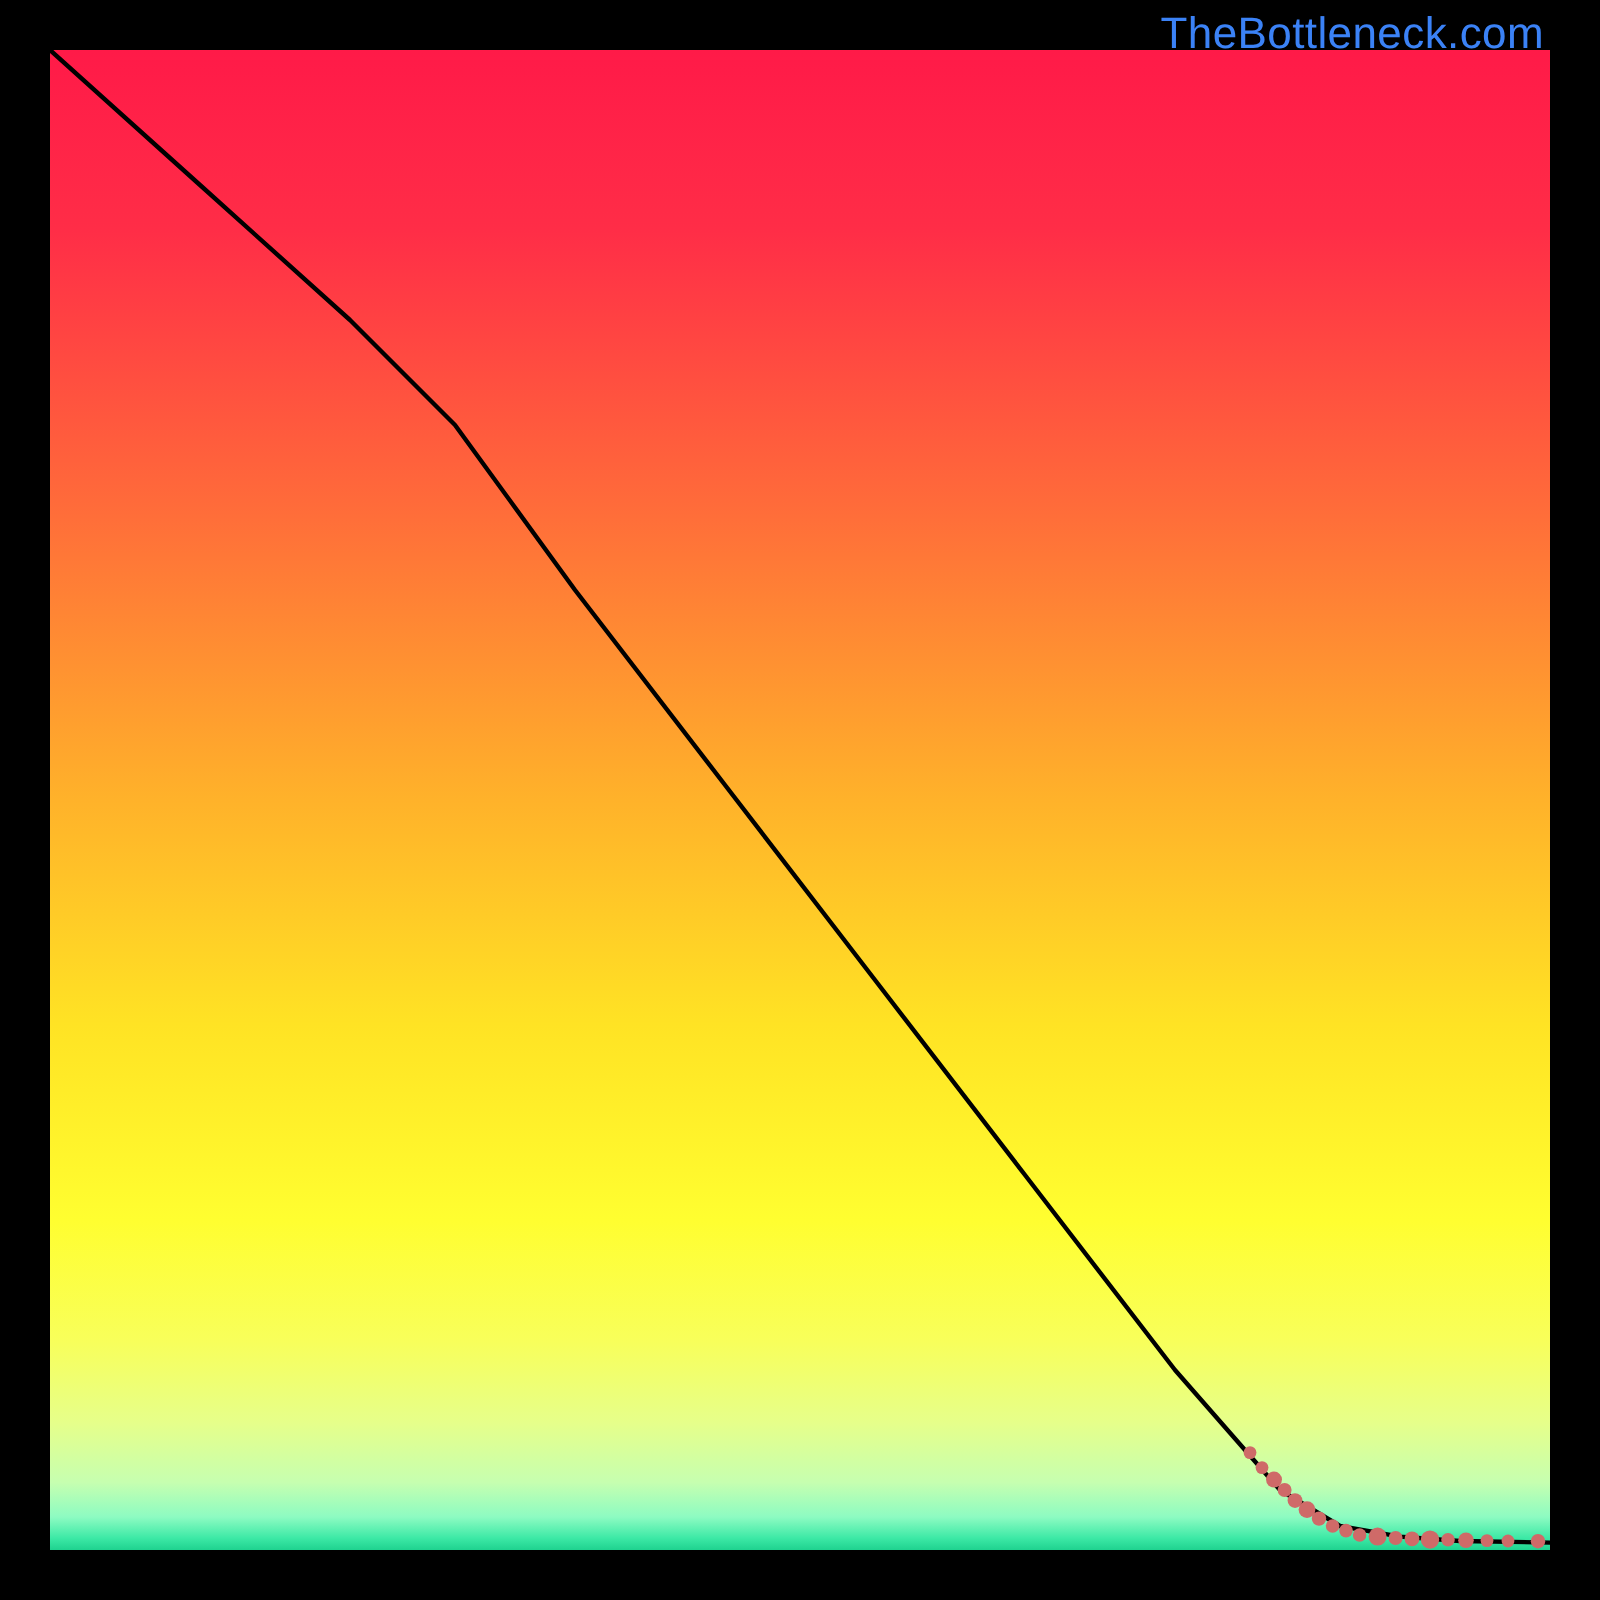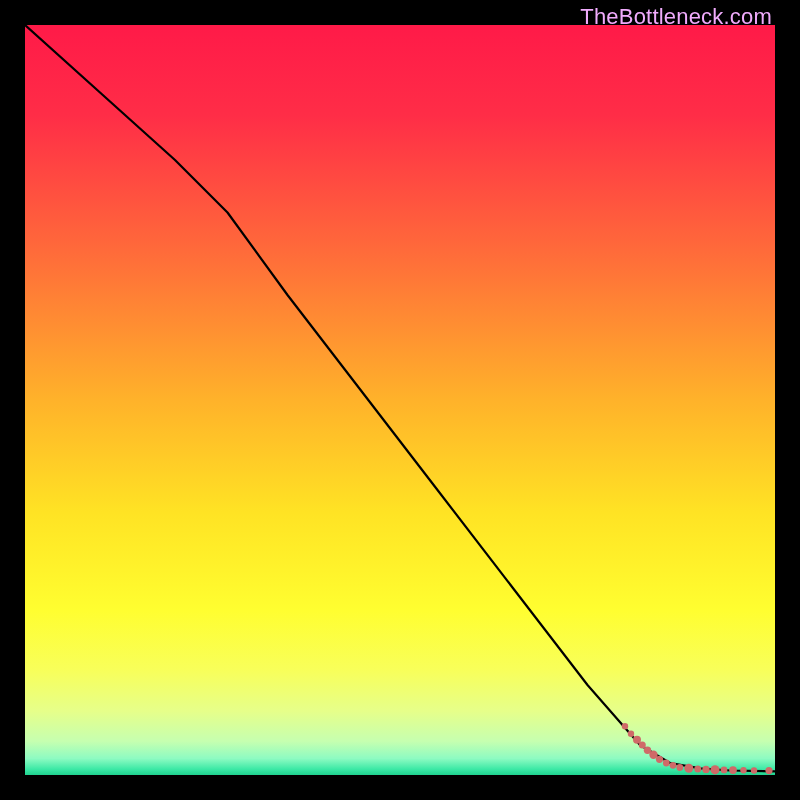--- a/index.html
+++ b/index.html
@@ -23,21 +23,21 @@
     position: absolute;
     left: 0;
     top: 0;
     width: 750px;
     height: 750px;
   }
   .watermark {
     position: absolute;
     top: 4px;
     right: 28px;
-    color: #f0abfc;
+    color: #3b82f6;
     font-size: 22px;
     font-weight: 500;
     letter-spacing: 0.2px;
   }
   svg { display: block; }
 </style>
 </head>
 <body>
 
 <div class="watermark">TheBottleneck.com</div>

